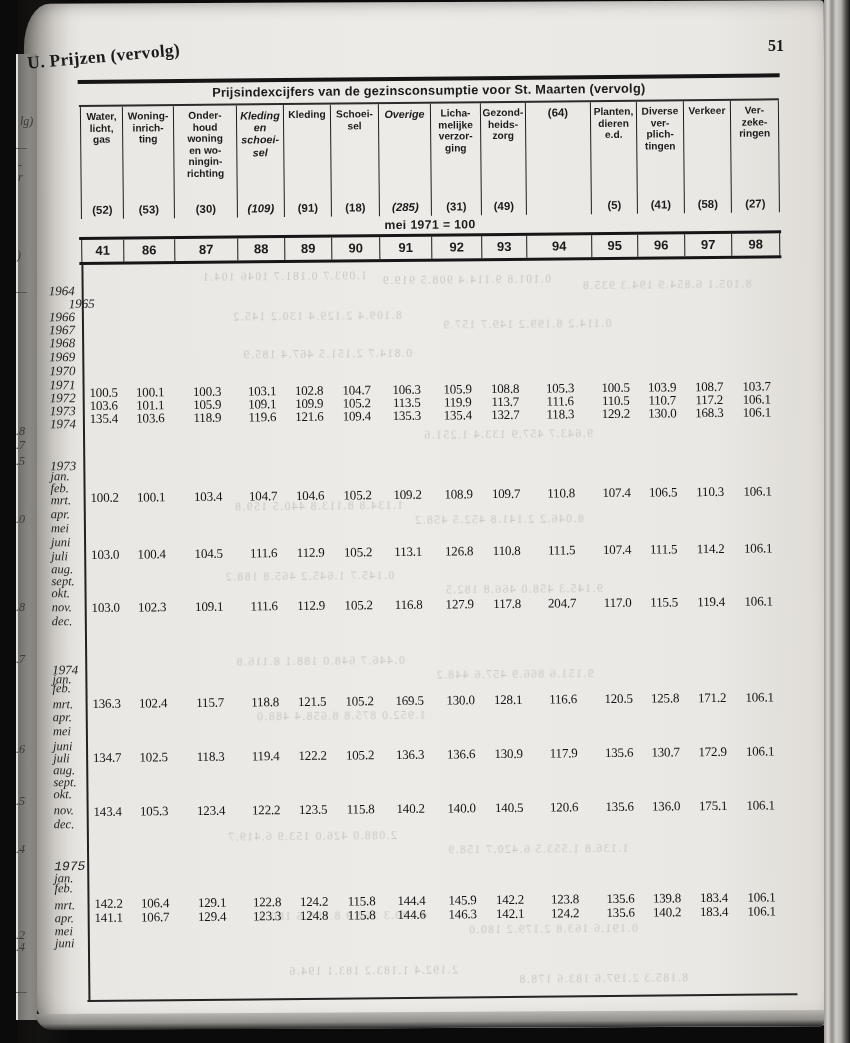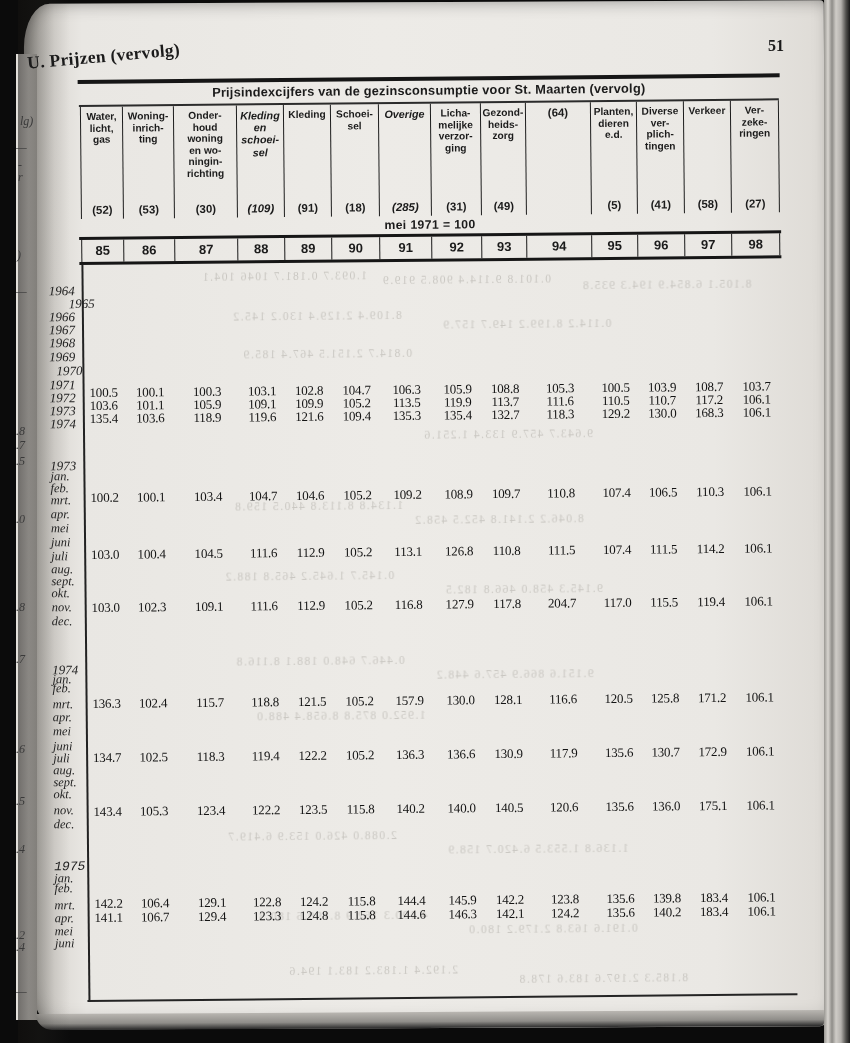--- a/index.html
+++ b/index.html
@@ -154,21 +154,21 @@
         <div class="hcell"><span>Verkeer</span><span class="w">(58)</span></div>
         <div class="hcell"><span>Ver-
 zeke-
 ringen</span><span class="w">(27)</span></div>
       </div>
 
     <div class="basenote">mei 1971 = 100</div>
 
     <div class="hline" style="left:-2px;top:164.5px;width:702px;height:3px;"></div>
     <div class="numrow grid14" id="numRow">
-        <div class="ncell">85</div>
+        <div class="ncell">41</div>
         <div class="ncell">86</div>
         <div class="ncell">87</div>
         <div class="ncell">88</div>
         <div class="ncell">89</div>
         <div class="ncell">90</div>
         <div class="ncell">91</div>
         <div class="ncell">92</div>
         <div class="ncell">93</div>
         <div class="ncell">94</div>
         <div class="ncell">95</div>
@@ -181,21 +181,21 @@
     <div class="leftrule"></div>
     <div class="hline" style="left:-1px;top:928px;width:710px;height:2px;background:#242424;"></div>
 
     <div id="rowsArea">
         <div class="rlabel yr" style="top: 211px;">1964</div>
         <div class="rlabel yr" style="top: 224px; margin-left: 20px;">1965</div>
         <div class="rlabel yr" style="top: 237px;">1966</div>
         <div class="rlabel yr" style="top: 250px;">1967</div>
         <div class="rlabel yr" style="top: 263px;">1968</div>
         <div class="rlabel yr" style="top: 277px;">1969</div>
-        <div class="rlabel yr" style="top: 291px; margin-left: 7px;">1970</div>
+        <div class="rlabel yr" style="top: 291px;">1970</div>
         <div class="rlabel yr" style="top: 305px;">1971</div>
         <div class="rlabel yr" style="top: 318px;">1972</div>
         <div class="rlabel yr" style="top: 331px;">1973</div>
         <div class="rlabel yr" style="top: 344px;">1974</div>
         <div class="drow grid14" style="top: 313px;">
           <span class="dcell">100.5</span>
           <span class="dcell">100.1</span>
           <span class="dcell">100.3</span>
           <span class="dcell">103.1</span>
           <span class="dcell">102.8</span>
@@ -315,21 +315,21 @@
         <div class="rlabel" style="top: 715px;">okt.</div>
         <div class="rlabel" style="top: 731px;">nov.</div>
         <div class="rlabel" style="top: 745px;">dec.</div>
         <div class="drow grid14" style="top: 624px;">
           <span class="dcell">136.3</span>
           <span class="dcell">102.4</span>
           <span class="dcell">115.7</span>
           <span class="dcell">118.8</span>
           <span class="dcell">121.5</span>
           <span class="dcell">105.2</span>
-          <span class="dcell">157.9</span>
+          <span class="dcell">169.5</span>
           <span class="dcell">130.0</span>
           <span class="dcell">128.1</span>
           <span class="dcell">116.6</span>
           <span class="dcell">120.5</span>
           <span class="dcell">125.8</span>
           <span class="dcell">171.2</span>
           <span class="dcell">106.1</span>
         </div>
         <div class="drow grid14" style="top: 678px;">
           <span class="dcell">134.7</span>

